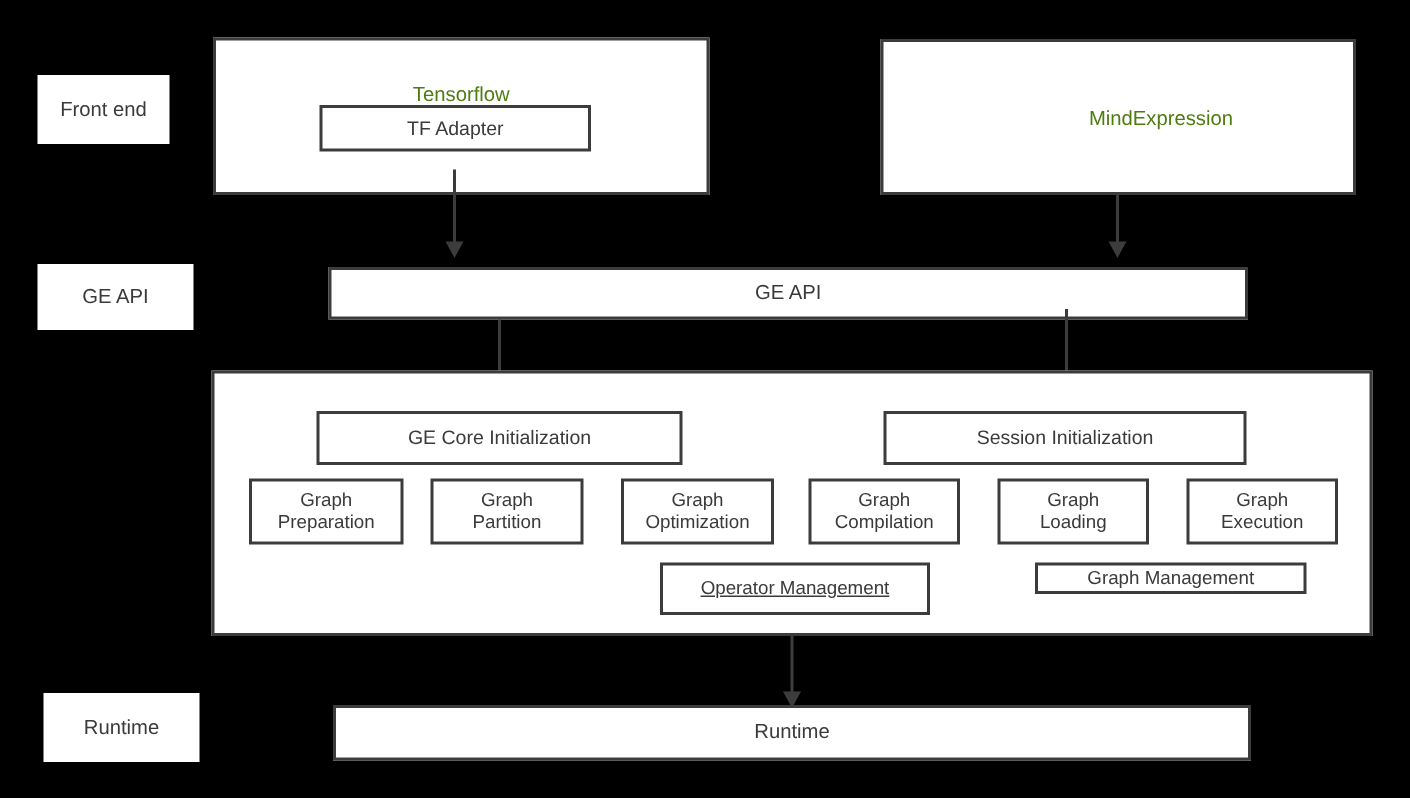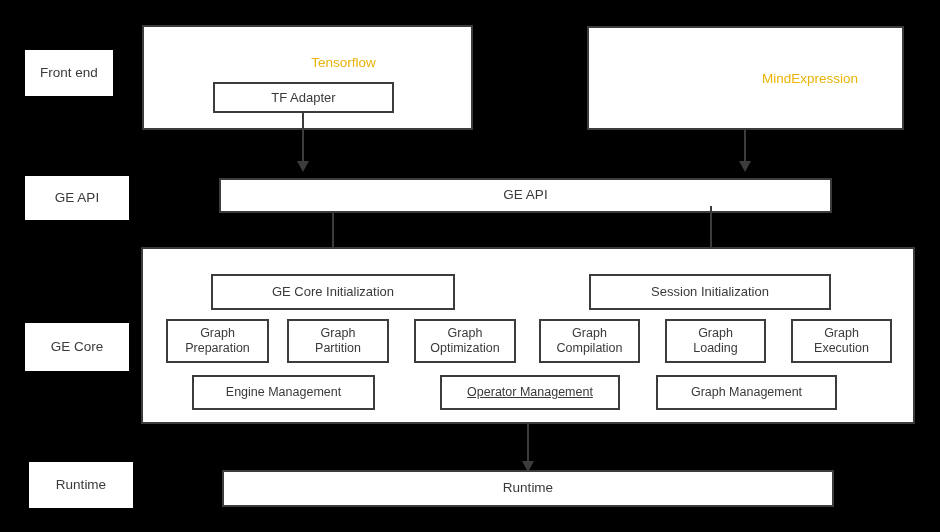--- a/index.html
+++ b/index.html
@@ -46,24 +46,23 @@
     font-size: 13px;
     color: #3a3a3a;
   }
   .leaf.small {
     font-size: 12.5px;
   }
   
   .group-title {
     position: absolute;
     text-align: center;
-    color: #eab308;
+    color: #4d7c0f;
     font-size: 13.5px;
     white-space: nowrap;
-    padding-left: 36px;
   }
   
   .conn {
     position: absolute;
     background: #3c3c3c;
     width: 2px;
   }
   .arrowhead {
     position: absolute;
     width: 0;
@@ -75,27 +74,26 @@
 </style>
 </head>
 <body>
 
 <div id="canvas">
 
   <div class="box lane-label" style="left:25px; top:50px; width:88px; height:46px;">Front end</div>
 
   <div class="box lane-label" style="left:25px; top:176px; width:104px; height:44px;">GE API</div>
 
-  <div class="box lane-label" style="left:25px; top:323px; width:104px; height:48px;">GE Core</div>
 
   <div class="box lane-label" style="left:29px; top:462px; width:104px; height:46px;">Runtime</div>
 
   <div class="box container-box" style="left:142px; top:25px; width:331px; height:105px;"></div>
   <div class="group-title" style="left:142px; top:55px; width:331px;">Tensorflow</div>
-  <div class="box leaf" style="left:213px; top:82px; width:181px; height:31px;text-align:right;">TF Adapter</div>
+  <div class="box leaf" style="left:213px; top:70px; width:181px; height:31px;text-align:right;">TF Adapter</div>
 
   <div class="box container-box" style="left:587px; top:26px; width:317px; height:104px;"></div>
   <div class="group-title" style="left:587px; top:71px; width:374px;">MindExpression</div>
 
   <div class="conn" style="left:302px; top:113px; height:50px;"></div>
   <div class="arrowhead" style="left:297px; top:161px;"></div>
 
   <div class="conn" style="left:744px; top:130px; height:33px;"></div>
   <div class="arrowhead" style="left:739px; top:161px;"></div>
 
@@ -118,22 +116,21 @@
 Partition</div>
   <div class="box leaf small" style="left:414px; top:319px; width:102px; height:44px;">Graph
 Optimization</div>
   <div class="box leaf small" style="left:539px; top:319px; width:101px; height:44px;">Graph
 Compilation</div>
   <div class="box leaf small" style="left:665px; top:319px; width:101px; height:44px;">Graph
 Loading</div>
   <div class="box leaf small" style="left:791px; top:319px; width:101px; height:44px;">Graph
 Execution</div>
 
-  <div class="box leaf small" style="left:192px; top:375px; width:183px; height:35px;">Engine Management</div>
   <div class="box leaf small" style="left:440px; top:375px; width:180px; height:35px;text-decoration:underline;">Operator Management</div>
-  <div class="box leaf small" style="left:656px; top:375px; width:181px; height:35px;">Graph Management</div>
+  <div class="box leaf small" style="left:690px; top:375px; width:181px; height:21px;">Graph Management</div>
 
   <div class="conn" style="left:527px; top:424px; height:39px;"></div>
   <div class="arrowhead" style="left:522px; top:461px;"></div>
 
   <div class="box container-box" style="left:222px; top:470px; width:612px; height:37px; font-size:13.5px; color:#3a3a3a;">Runtime</div>
 
 </div>
 
 </body></html>

